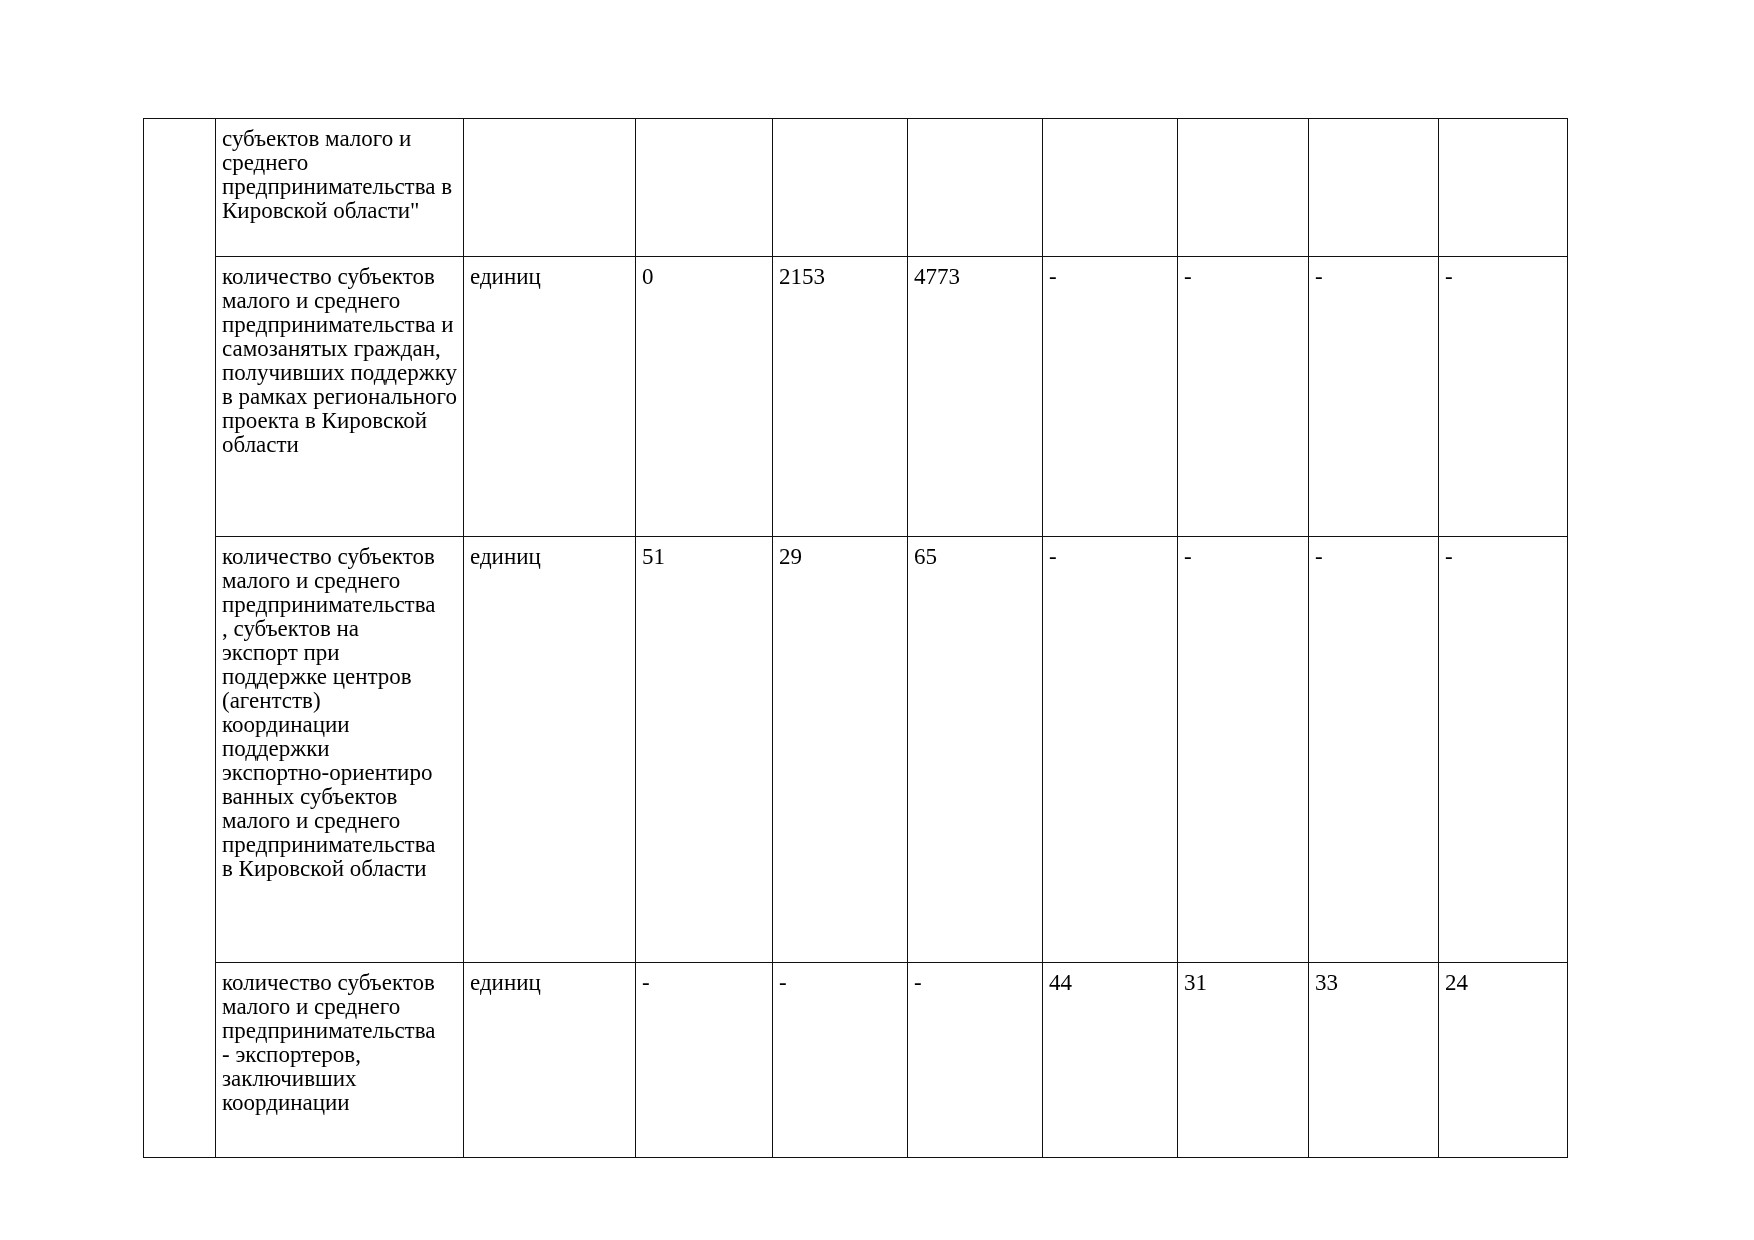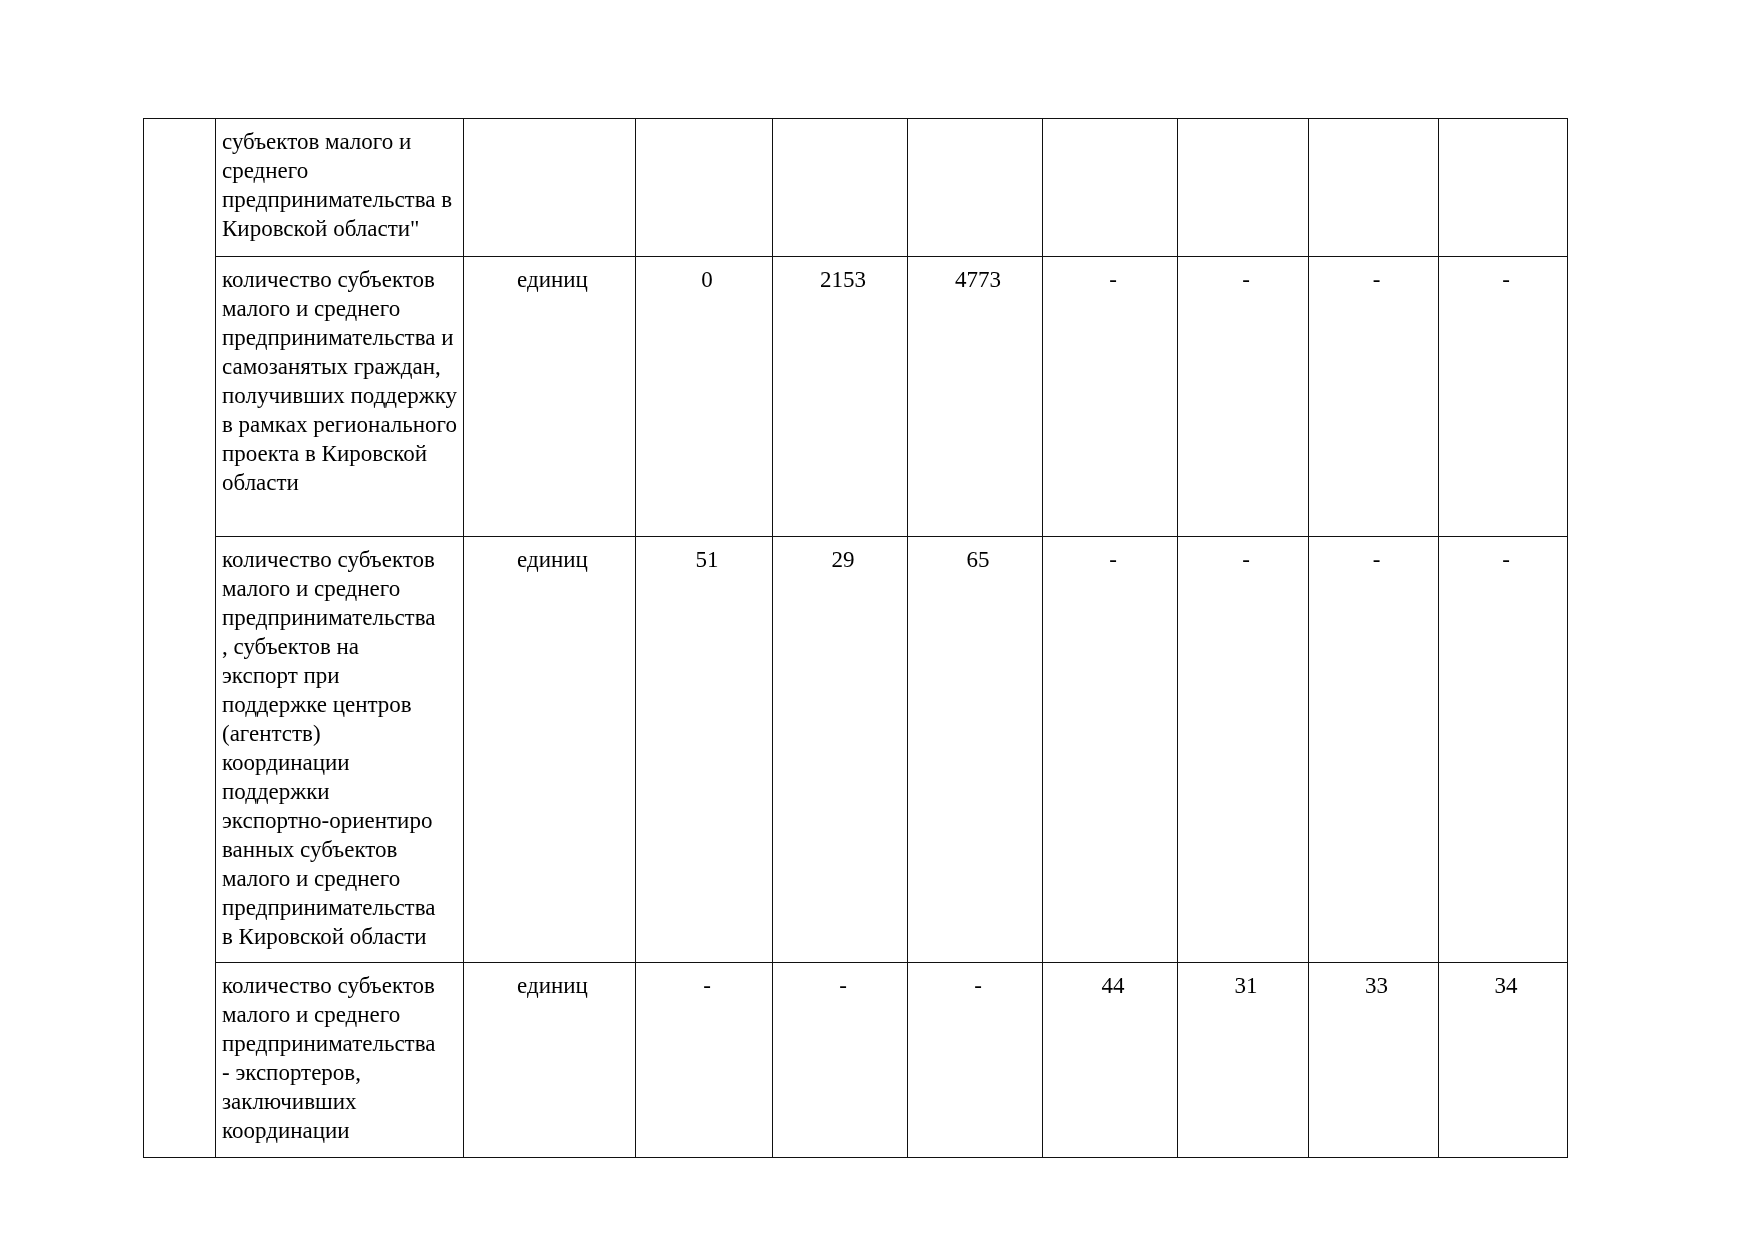--- a/index.html
+++ b/index.html
@@ -9,24 +9,24 @@
   table.doc-table {
     position: absolute; left: 143px; top: 118px;
     border-collapse: collapse; table-layout: fixed;
     width: 1420px;
   }
   table.doc-table td {
     border: 1.5px solid #111;
     vertical-align: top;
     padding: 8px 0 0 6px;
     font-size: 23px;
-    line-height: 29px;
+    line-height: 24px;
   }
   td.indicator { text-align: left; padding-left: 6px; padding-right: 2px; }
-  td.unit, td.val { text-align: center; }
+  td.unit, td.val { text-align: left; }
   td.blank { }
 </style>
 </head>
 <body>
 
 <div class="page">
   <table class="doc-table">
     <colgroup>
       <col style="width:72px">
       <col style="width:248px">
@@ -102,17 +102,17 @@
           <div>заключивших</div>
           <div>координации</div>
         </td>
         <td class="unit">единиц</td>
         <td class="val">-</td>
         <td class="val">-</td>
         <td class="val">-</td>
         <td class="val">44</td>
         <td class="val">31</td>
         <td class="val">33</td>
-        <td class="val">34</td>
+        <td class="val">24</td>
       </tr>
     </tbody>
   </table>
 </div>
 
 </body></html>

